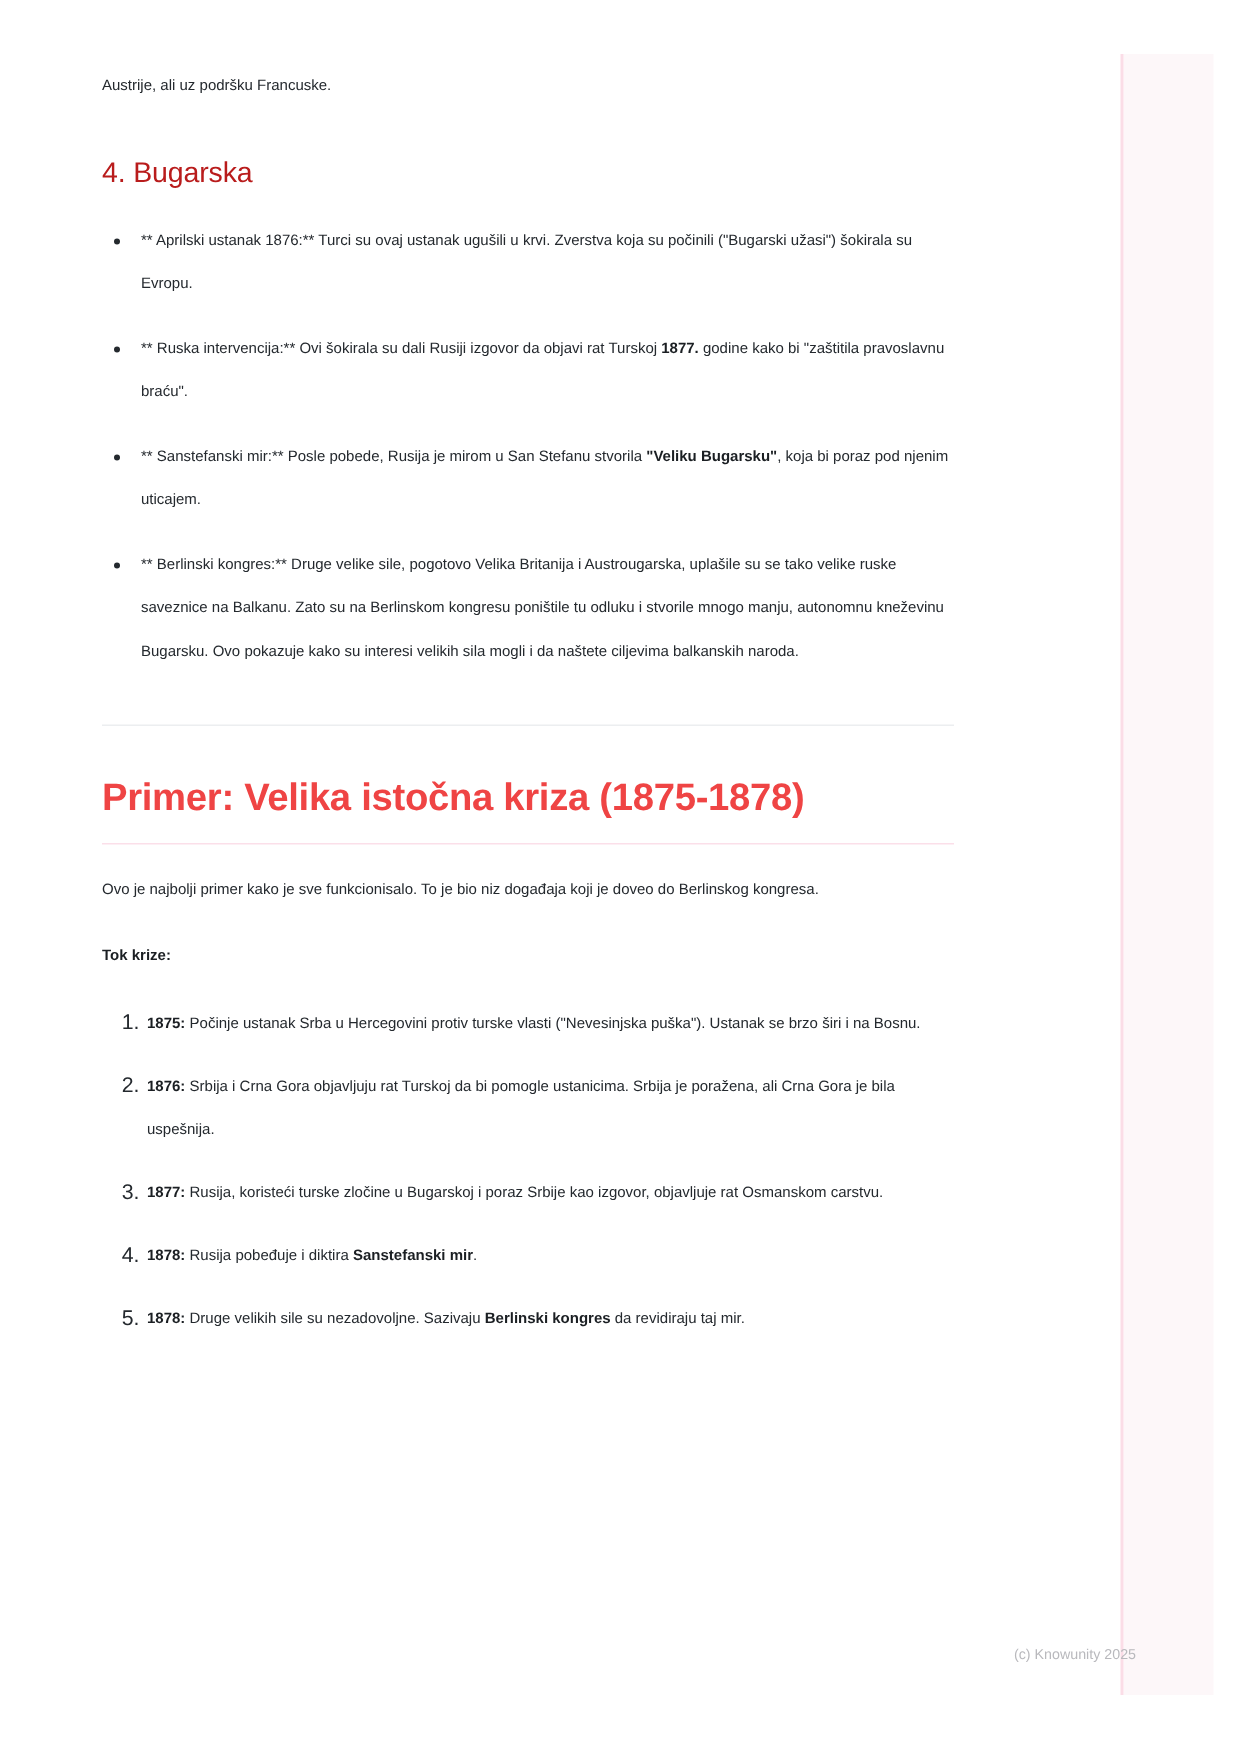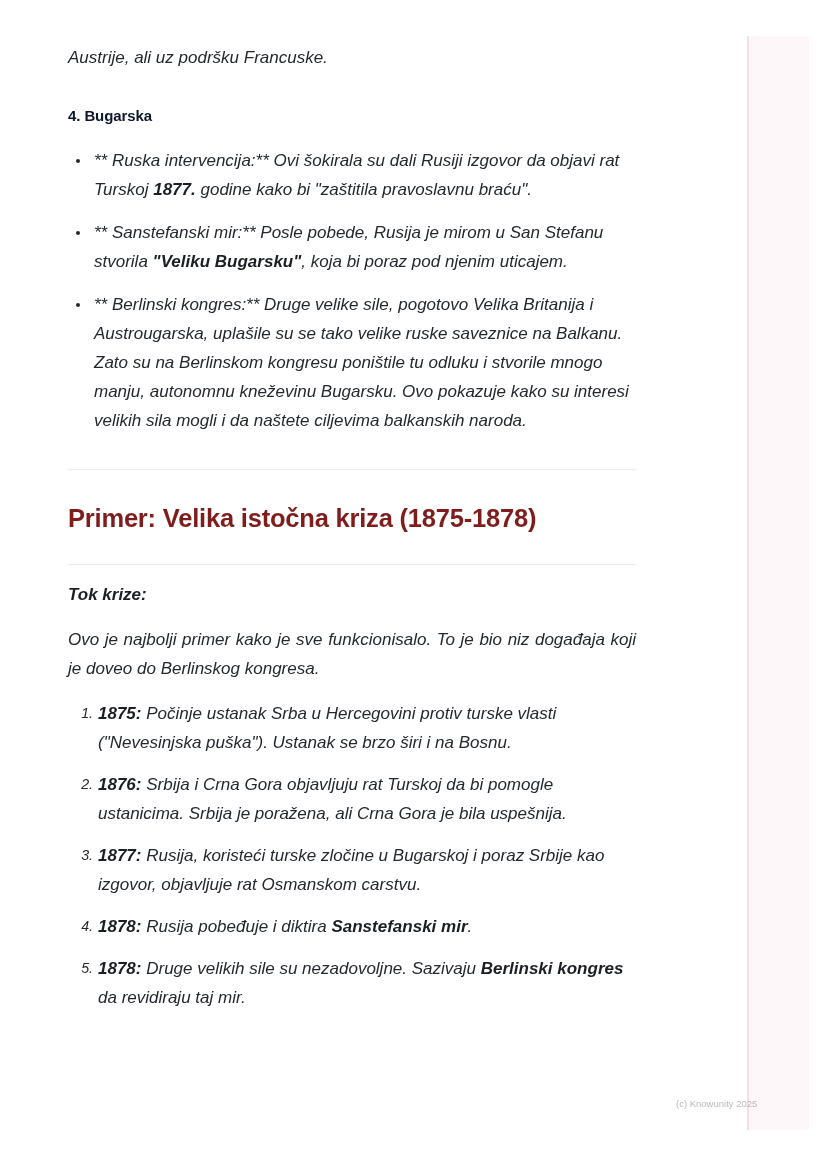--- a/index.html
+++ b/index.html
@@ -44,46 +44,45 @@
 
   .content {
     position: absolute;
     left: 68px;
     top: 0;
     width: 568px;
   }
 
   p.body-text,
   li {
-    font-size: 17px;
+    font-size: 10px;
     line-height: 29px;
     color: #24292e;
     margin: 0;
-    font-style: italic;
   }
 
   p.lead-line {
     margin-top: 43px;
   }
 
   p.para {
     margin-top: 15px;
   }
 
   p.para-justify {
     margin-top: 16px;
     text-align: justify;
   }
 
   
   h3.faded-heading {
-    font-size: 15px;
+    font-size: 19px;
     line-height: 28px;
-    font-weight: 700;
-    color: #0f172a;
+    font-weight: 400;
+    color: #b91c1c;
     margin: 30px 0 0 0;
     letter-spacing: -0.1px;
   }
 
   ul.bullets {
     margin: 16px 0 0 0;
     padding: 0 0 0 26px;
     list-style: none;
   }
   ul.bullets > li {
@@ -133,23 +132,23 @@
     border: none;
     border-top: 1px solid #eceef0;
     margin: 34px 0 0 0;
     height: 0;
   }
 
   h2.pink-heading {
     font-size: 25.5px;
     line-height: 34px;
     font-weight: 700;
-    color: #7f1d1d;
+    color: #ef4444;
     margin: 31px 0 0 0;
-    padding-bottom: 29px;
+    padding-bottom: 13px;
     border-bottom: 1.5px solid #fbdfe9;
     letter-spacing: -0.2px;
   }
 
   .watermark {
     position: absolute;
     left: 676px;
     top: 1098px;
     font-size: 9.5px;
     line-height: 12px;
@@ -169,32 +168,33 @@
 
   <div class="content">
 
     <p class="body-text lead-line">Austrije, ali uz podršku Francuske.</p>
 
 
     <h3 class="faded-heading">4. Bugarska</h3>
 
 
     <ul class="bullets">
+      <li><span>** Aprilski ustanak 1876:** Turci su ovaj ustanak ugušili u krvi. Zverstva koja su počinili ("Bugarski užasi") šokirala su Evropu.</span><b></b><span></span></li>
       <li><span>** Ruska intervencija:** Ovi šokirala su dali Rusiji izgovor da objavi rat Turskoj </span><b>1877.</b><span> godine kako bi "zaštitila pravoslavnu braću".</span></li>
       <li><span>** Sanstefanski mir:** Posle pobede, Rusija je mirom u San Stefanu stvorila </span><b>"Veliku Bugarsku"</b><span>, koja bi poraz pod njenim uticajem.</span></li>
       <li><span>** Berlinski kongres:** Druge velike sile, pogotovo Velika Britanija i Austrougarska, uplašile su se tako velike ruske saveznice na Balkanu. Zato su na Berlinskom kongresu poništile tu odluku i stvorile mnogo manju, autonomnu kneževinu Bugarsku. Ovo pokazuje kako su interesi velikih sila mogli i da naštete ciljevima balkanskih naroda.</span><b></b><span></span></li>
     </ul>
 
     <hr class="divider">
 
     <h2 class="pink-heading">Primer: Velika istočna kriza (1875-1878)</h2>
 
+    <p class="body-text para-justify">Ovo je najbolji primer kako je sve funkcionisalo. To je bio niz događaja koji je doveo do Berlinskog kongresa.</p>
+
     <p class="body-text para"><b>Tok krize:</b></p>
-
-    <p class="body-text para-justify">Ovo je najbolji primer kako je sve funkcionisalo. To je bio niz događaja koji je doveo do Berlinskog kongresa.</p>
 
     <ol class="steps">
       <li><b>1875:</b><span> Počinje ustanak Srba u Hercegovini protiv turske vlasti ("Nevesinjska puška"). Ustanak se brzo širi i na Bosnu.</span><b></b><span></span></li>
       <li><b>1876:</b><span> Srbija i Crna Gora objavljuju rat Turskoj da bi pomogle ustanicima. Srbija je poražena, ali Crna Gora je bila uspešnija.</span><b></b><span></span></li>
       <li><b>1877:</b><span> Rusija, koristeći turske zločine u Bugarskoj i poraz Srbije kao izgovor, objavljuje rat Osmanskom carstvu.</span><b></b><span></span></li>
       <li><b>1878:</b><span> Rusija pobeđuje i diktira </span><b>Sanstefanski mir</b><span>.</span></li>
       <li><b>1878:</b><span> Druge velikih sile su nezadovoljne. Sazivaju </span><b>Berlinski kongres</b><span> da revidiraju taj mir.</span></li>
     </ol>
 
   </div>

